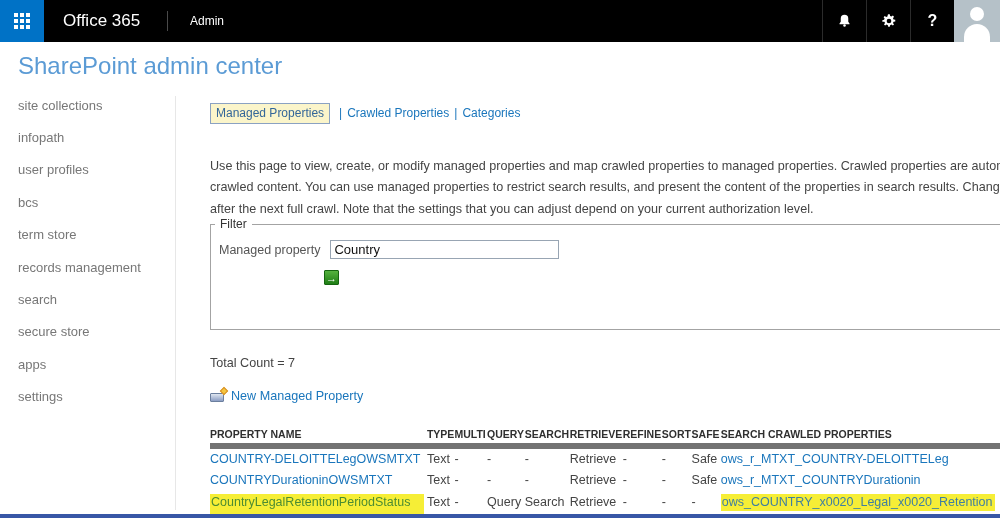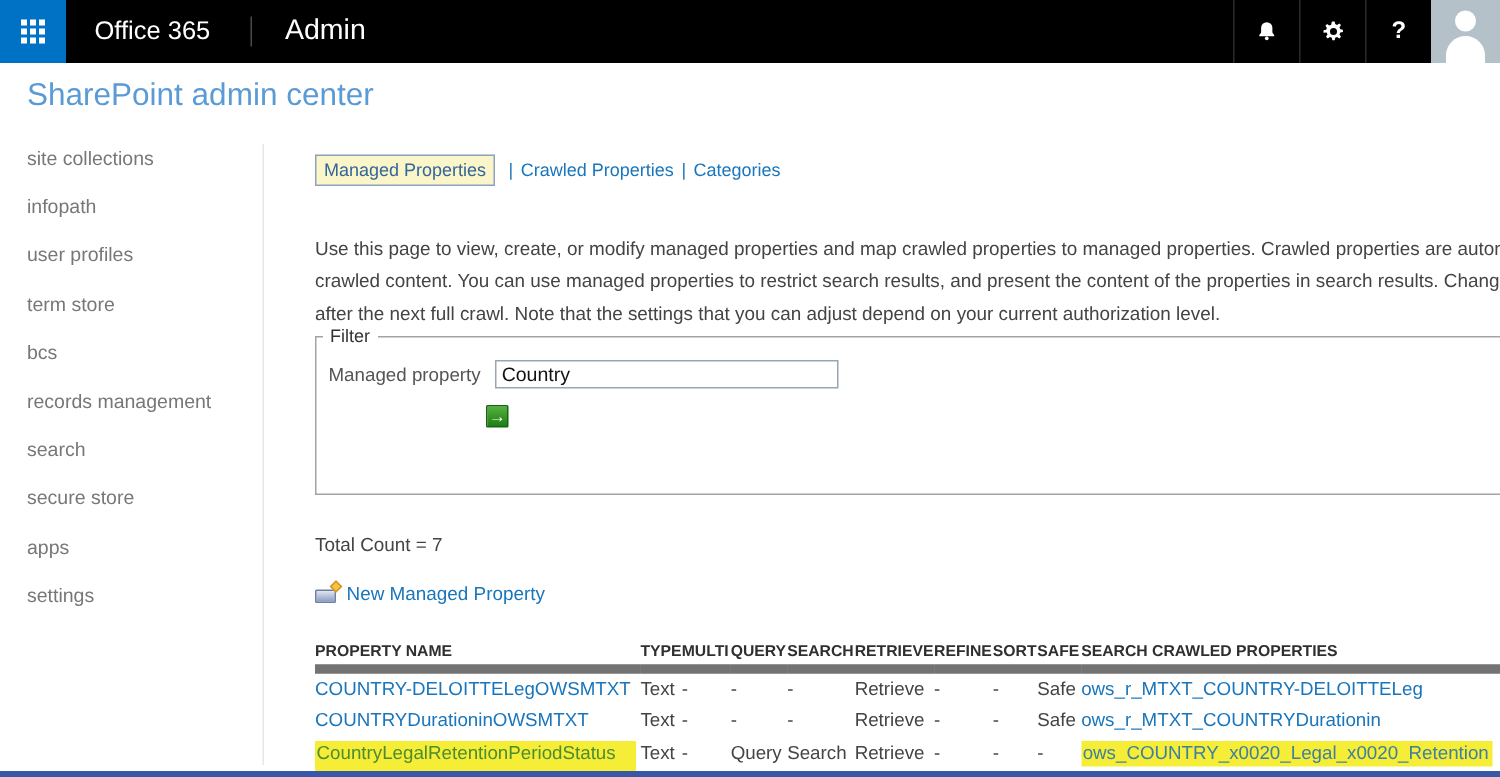--- a/index.html
+++ b/index.html
@@ -7,30 +7,30 @@
   body { font-family:"Liberation Sans", sans-serif; }
   .screen { position:relative; width:1000px; height:518px; background:#fff; overflow:hidden; }
 
   
   .topbar { position:absolute; top:0; left:0; width:1000px; height:42px; background:#000; }
   .app-launcher { position:absolute; left:0; top:0; width:44px; height:42px; background:#0072c6; cursor:pointer; }
   .waffle { position:absolute; left:14px; top:13px; width:16px; height:16px; display:grid; grid-template-columns:repeat(3,4px); grid-template-rows:repeat(3,4px); gap:2px; }
   .waffle span { background:#fff; }
   .brand { position:absolute; left:63px; top:0; height:28px; line-height:42px; color:#fff; font-size:17px; }
   .top-divider { position:absolute; left:167px; top:11px; width:1px; height:20px; background:#4a4a4a; }
-  .section { position:absolute; left:190px; top:0; height:42px; line-height:42px; color:#fff; font-size:19px; }
+  .section { position:absolute; left:190px; top:0; height:42px; line-height:42px; color:#fff; font-size:12px; }
   .icon-tile { position:absolute; top:0; width:44px; height:42px; border-left:1px solid #2b2b2b; display:flex; align-items:center; justify-content:center; cursor:pointer; }
   .tile-bell { left:822px; } .tile-gear { left:866px; } .tile-help { left:910px; }
   .help-glyph { color:#fff; font-size:16px; font-weight:bold; }
   .avatar-tile { position:absolute; left:954px; top:0; width:46px; height:42px; background:#b5c1c8; overflow:hidden; cursor:pointer; }
   .avatar-head { position:absolute; left:16px; top:7px; width:14px; height:14px; border-radius:50%; background:#fff; }
   .avatar-body { position:absolute; left:10px; top:24px; width:26px; height:20px; border-radius:13px 13px 0 0; background:#fff; }
 
   
-  .page-title { position:absolute; left:18px; top:52px; font-size:21px; font-weight:300; color:#5b9bd5; }
+  .page-title { position:absolute; left:18px; top:52px; font-size:24px; font-weight:300; color:#5b9bd5; }
 
   
   .sidebar { position:absolute; left:18px; top:89px; width:150px; }
   .sidebar-item { height:32.4px; display:flex; align-items:center; font-size:13px; color:#777; cursor:pointer; }
   .side-divider { position:absolute; left:175px; top:96px; width:1px; height:414px; background:#e7e7e7; }
 
   
   .tabs { position:absolute; left:210px; top:103px; font-size:12px; color:#1a76bc; }
   .tab-selected { display:inline-block; border:1px solid #8ba2c2; background:#fbf5ca; color:#336699; padding:2px 5px 3px 5px; margin-right:4px; cursor:pointer; }
   .tab-link { color:#1a76bc; text-decoration:none; cursor:pointer; }
@@ -108,22 +108,22 @@
       <span class="avatar-body"></span>
     </div>
   </div>
 
   <div class="page-title">SharePoint admin center</div>
 
   <div class="sidebar">
     <div class="sidebar-item">site collections</div>
     <div class="sidebar-item">infopath</div>
     <div class="sidebar-item">user profiles</div>
+    <div class="sidebar-item">bcs</div>
     <div class="sidebar-item">term store</div>
-    <div class="sidebar-item">bcs</div>
     <div class="sidebar-item">records management</div>
     <div class="sidebar-item">search</div>
     <div class="sidebar-item">secure store</div>
     <div class="sidebar-item">apps</div>
     <div class="sidebar-item">settings</div>
   </div>
   <div class="side-divider"></div>
 
   <div class="tabs">
     <span class="tab-selected">Managed Properties</span><span class="tab-sep">|</span><a class="tab-link">Crawled Properties</a><span class="tab-sep">|</span><a class="tab-link">Categories</a>

